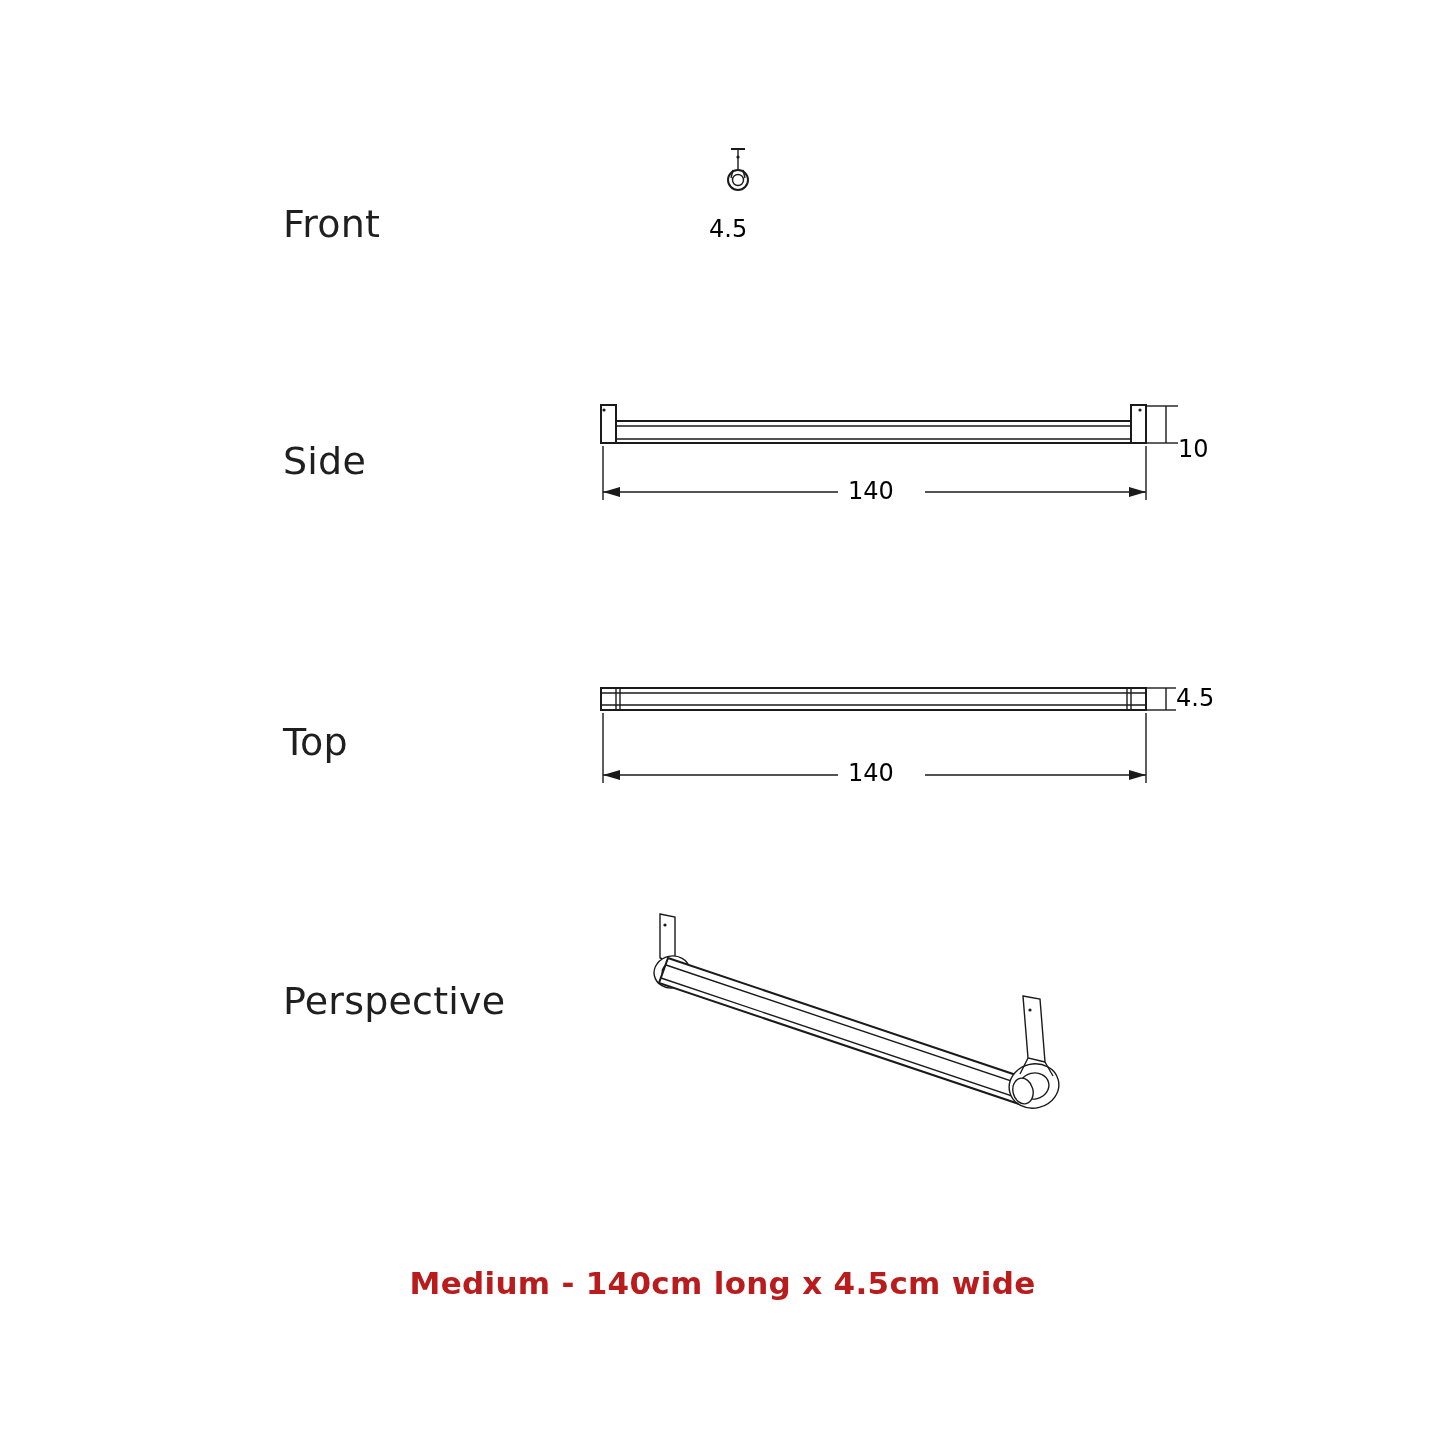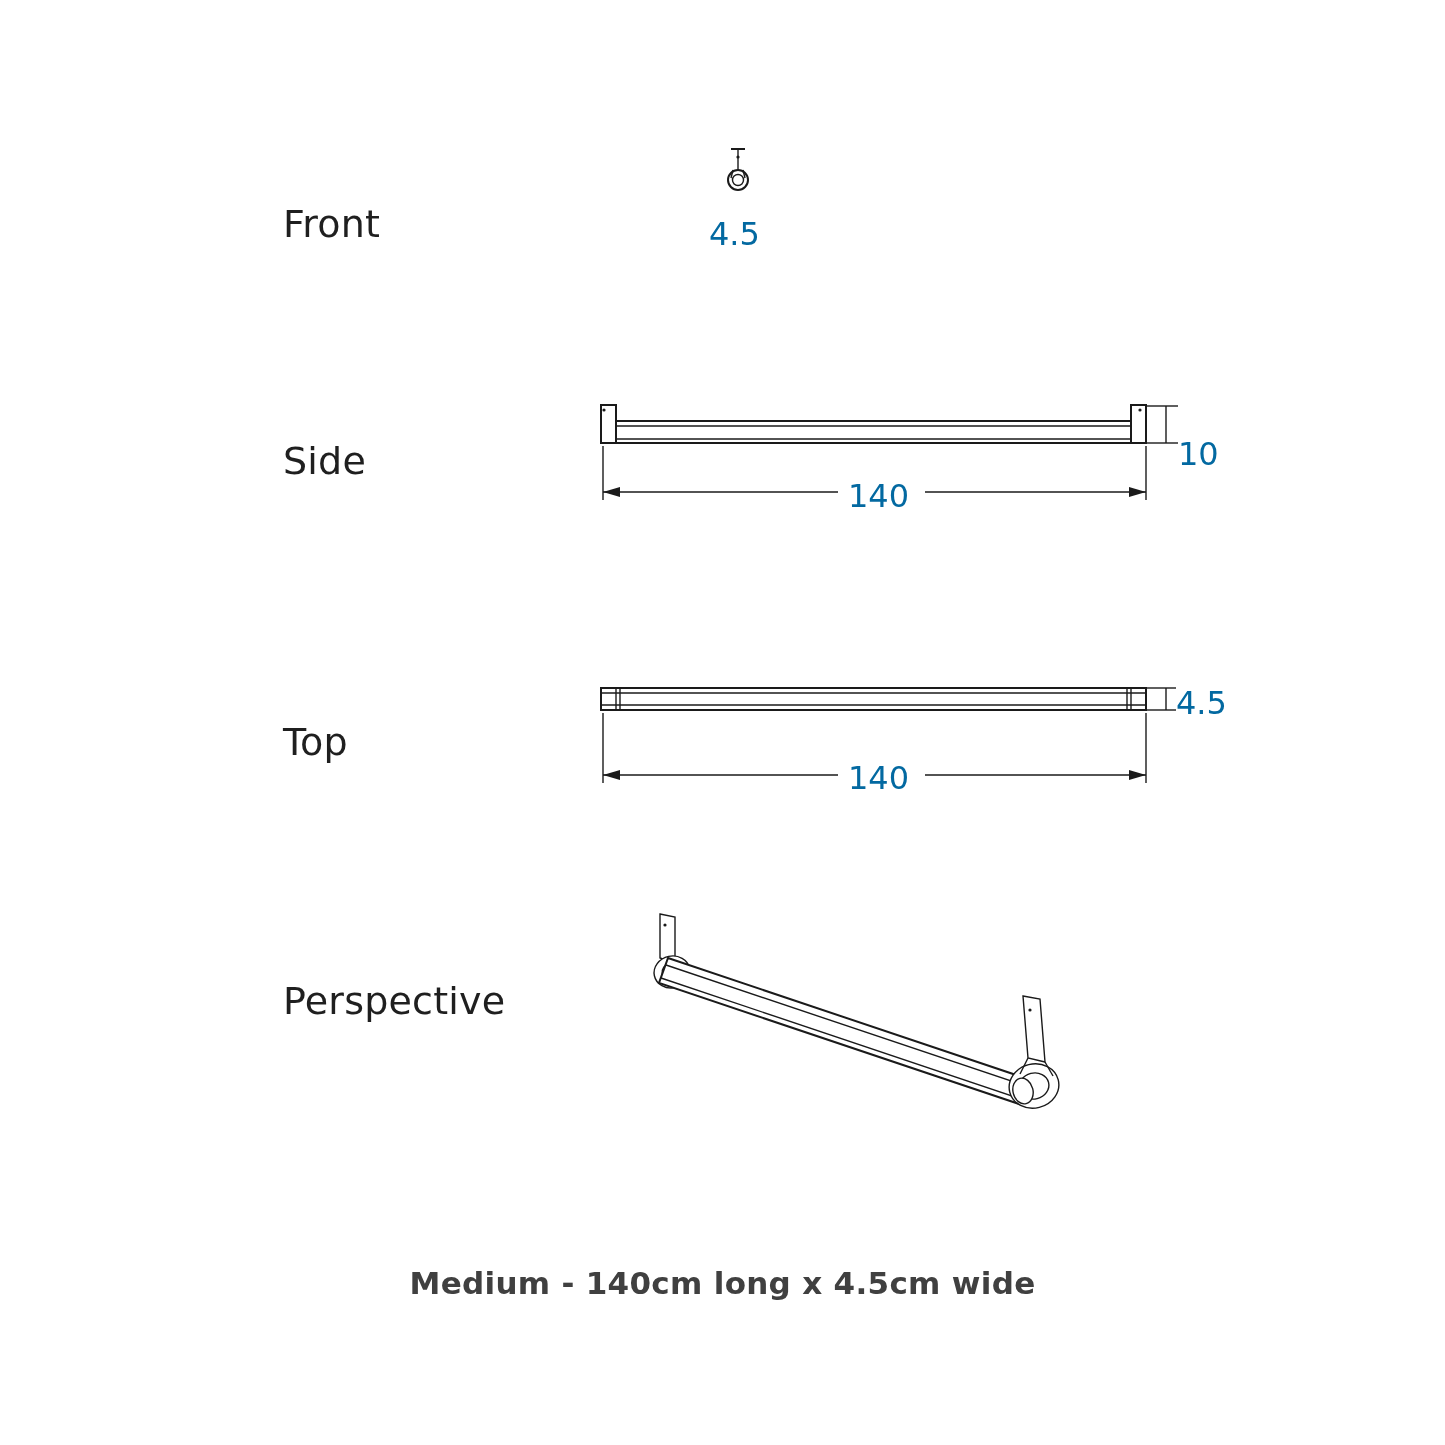--- a/index.html
+++ b/index.html
@@ -28,40 +28,40 @@
     white-space: nowrap;
   }
   #label-front { left: 283px; top: 202px; }
   #label-side { left: 283px; top: 439px; }
   #label-top { left: 283px; top: 720px; }
   #label-perspective { left: 283px; top: 979px; }
 
   .dim-text {
     position: absolute;
     font-family: "DejaVu Sans", sans-serif;
-    font-size: 32px;
-    color: #0369a1;
+    font-size: 24px;
+    color: #000000;
     white-space: nowrap;
   }
   #dim-front-width { left: 709px; top: 215px; }
   #dim-side-height { left: 1178px; top: 411px; margin-top: 24px; }
   #dim-side-length { left: 848px; top: 477px; }
   #dim-top-width { left: 1176px; top: 684px; }
   #dim-top-length { left: 848px; top: 759px; }
 
   .caption {
     position: absolute;
     left: 0;
     top: 1265px;
     width: 1445px;
     text-align: center;
     font-family: "DejaVu Sans", sans-serif;
     font-size: 31px;
     font-weight: bold;
-    color: #404040;
+    color: #b91c1c;
     letter-spacing: 0.3px;
   }
 
   svg.draw {
     position: absolute;
     left: 0;
     top: 0;
     width: 1445px;
     height: 1445px;
     pointer-events: none;

